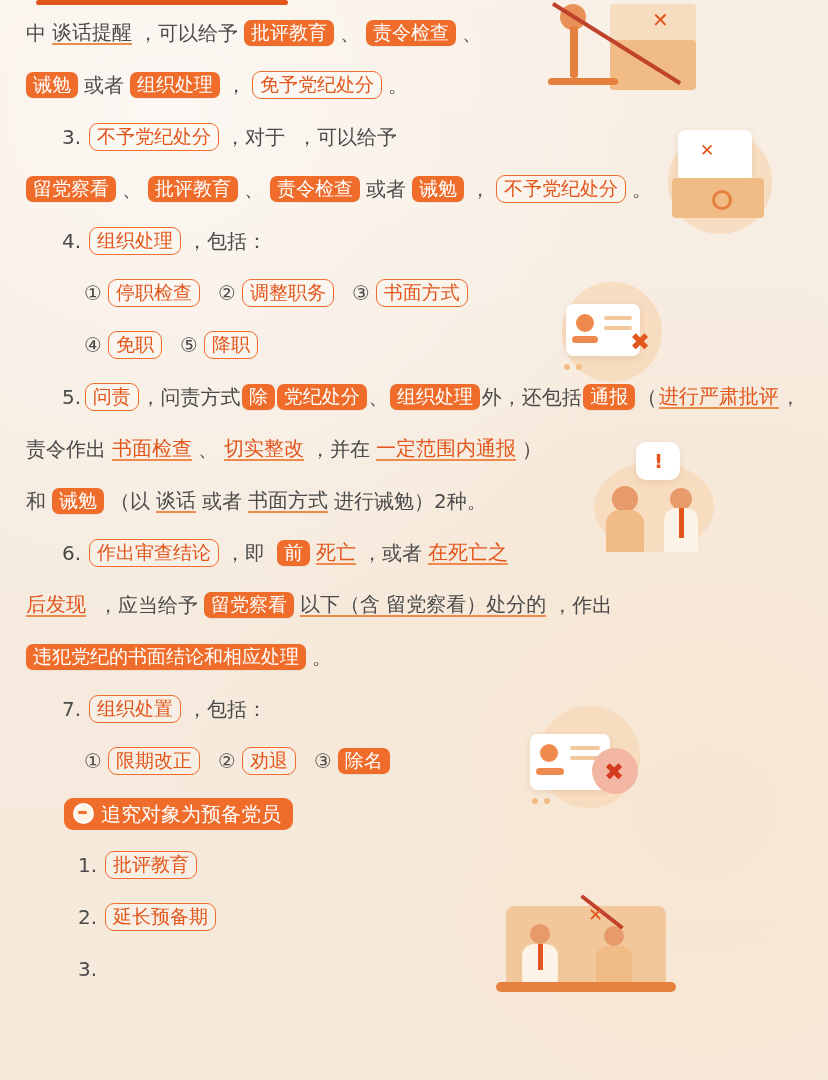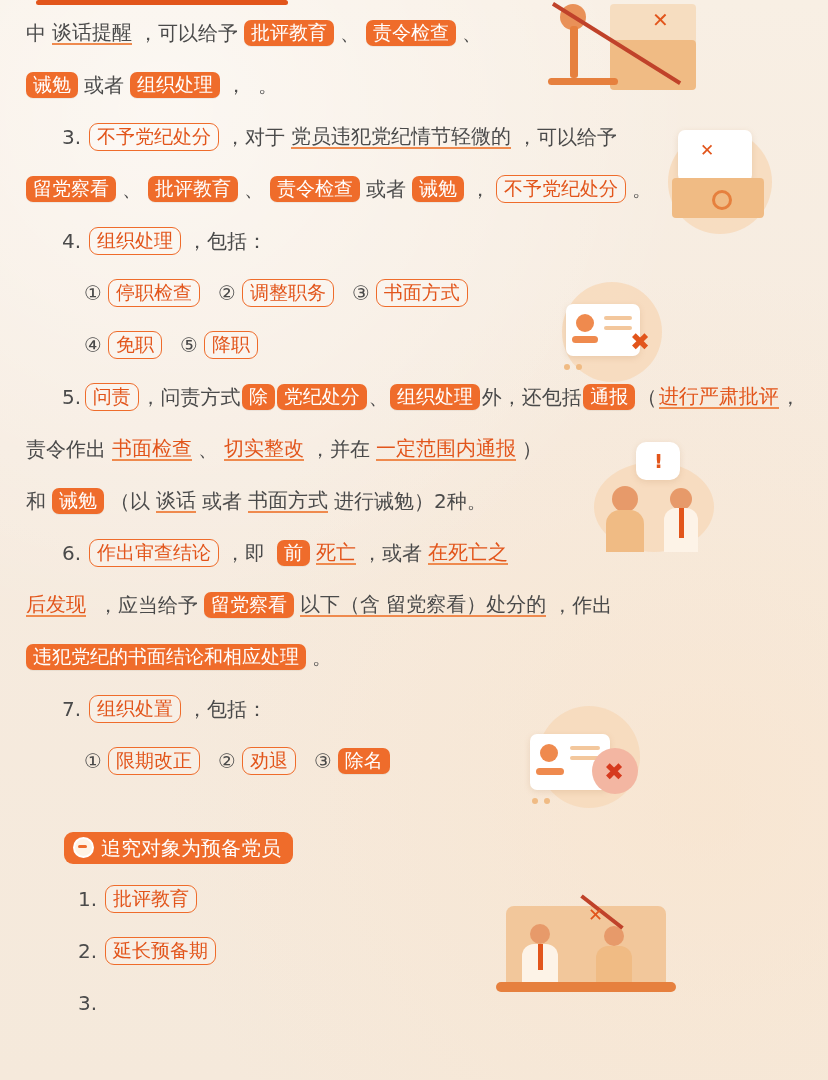--- a/index.html
+++ b/index.html
@@ -206,33 +206,33 @@
       <div style="height: 22px;"></div>
       <div class="line">
         <span class="hl-fill">诫勉</span>
         <span class="sp"></span>
         <span class="plain">或者</span>
         <span class="sp"></span>
         <span class="hl-fill">组织处理</span>
         <span class="sp"></span>
         <span class="plain">，</span>
         <span class="sp"></span>
+        <span class="hl-out">免予党纪处分</span>
         <span class="sp"></span>
         <span class="plain">。</span>
         <span class="sp"></span>
       </div>
       <div style="height: 22px;"></div>
       <div class="line indent1">
         <span class="num">3.</span>
         <span class="sp"></span>
         <span class="hl-out">不予党纪处分</span>
         <span class="sp"></span>
         <span class="plain">，对于</span>
         <span class="sp"></span>
-        <span class="hl-under2">党员违犯党纪情节轻微的</span>
         <span class="sp"></span>
         <span class="plain">，可以给予</span>
         <span class="sp"></span>
       </div>
       <div style="height: 22px;"></div>
       <div class="line">
         <span class="hl-fill">留党察看</span>
         <span class="sp"></span>
         <span class="plain">、</span>
         <span class="sp"></span>
@@ -413,21 +413,21 @@
         <span class="sp"></span>
         <span class="sp-l"></span>
         <span class="plain">③</span>
         <span class="sp"></span>
         <span class="hl-fill">除名</span>
         <span class="sp"></span>
       </div>
       <div style="height: 22px;"></div>
     </div>
 
-  <div style="margin-top:34px;padding-left:38px;">
+  <div style="padding-left:38px;">
     <div class="sec-head">
       <span class="sec-dot"></span>
       <span>追究对象为预备党员</span>
     </div>
     <div id="section-items" style="margin-top:20px;">
         <div class="line" style="padding-left: 14px; margin-bottom: 22px;">
           <span class="num">1.</span>
           <span class="sp"></span>
           <span class="hl-out">批评教育</span>
         </div>

